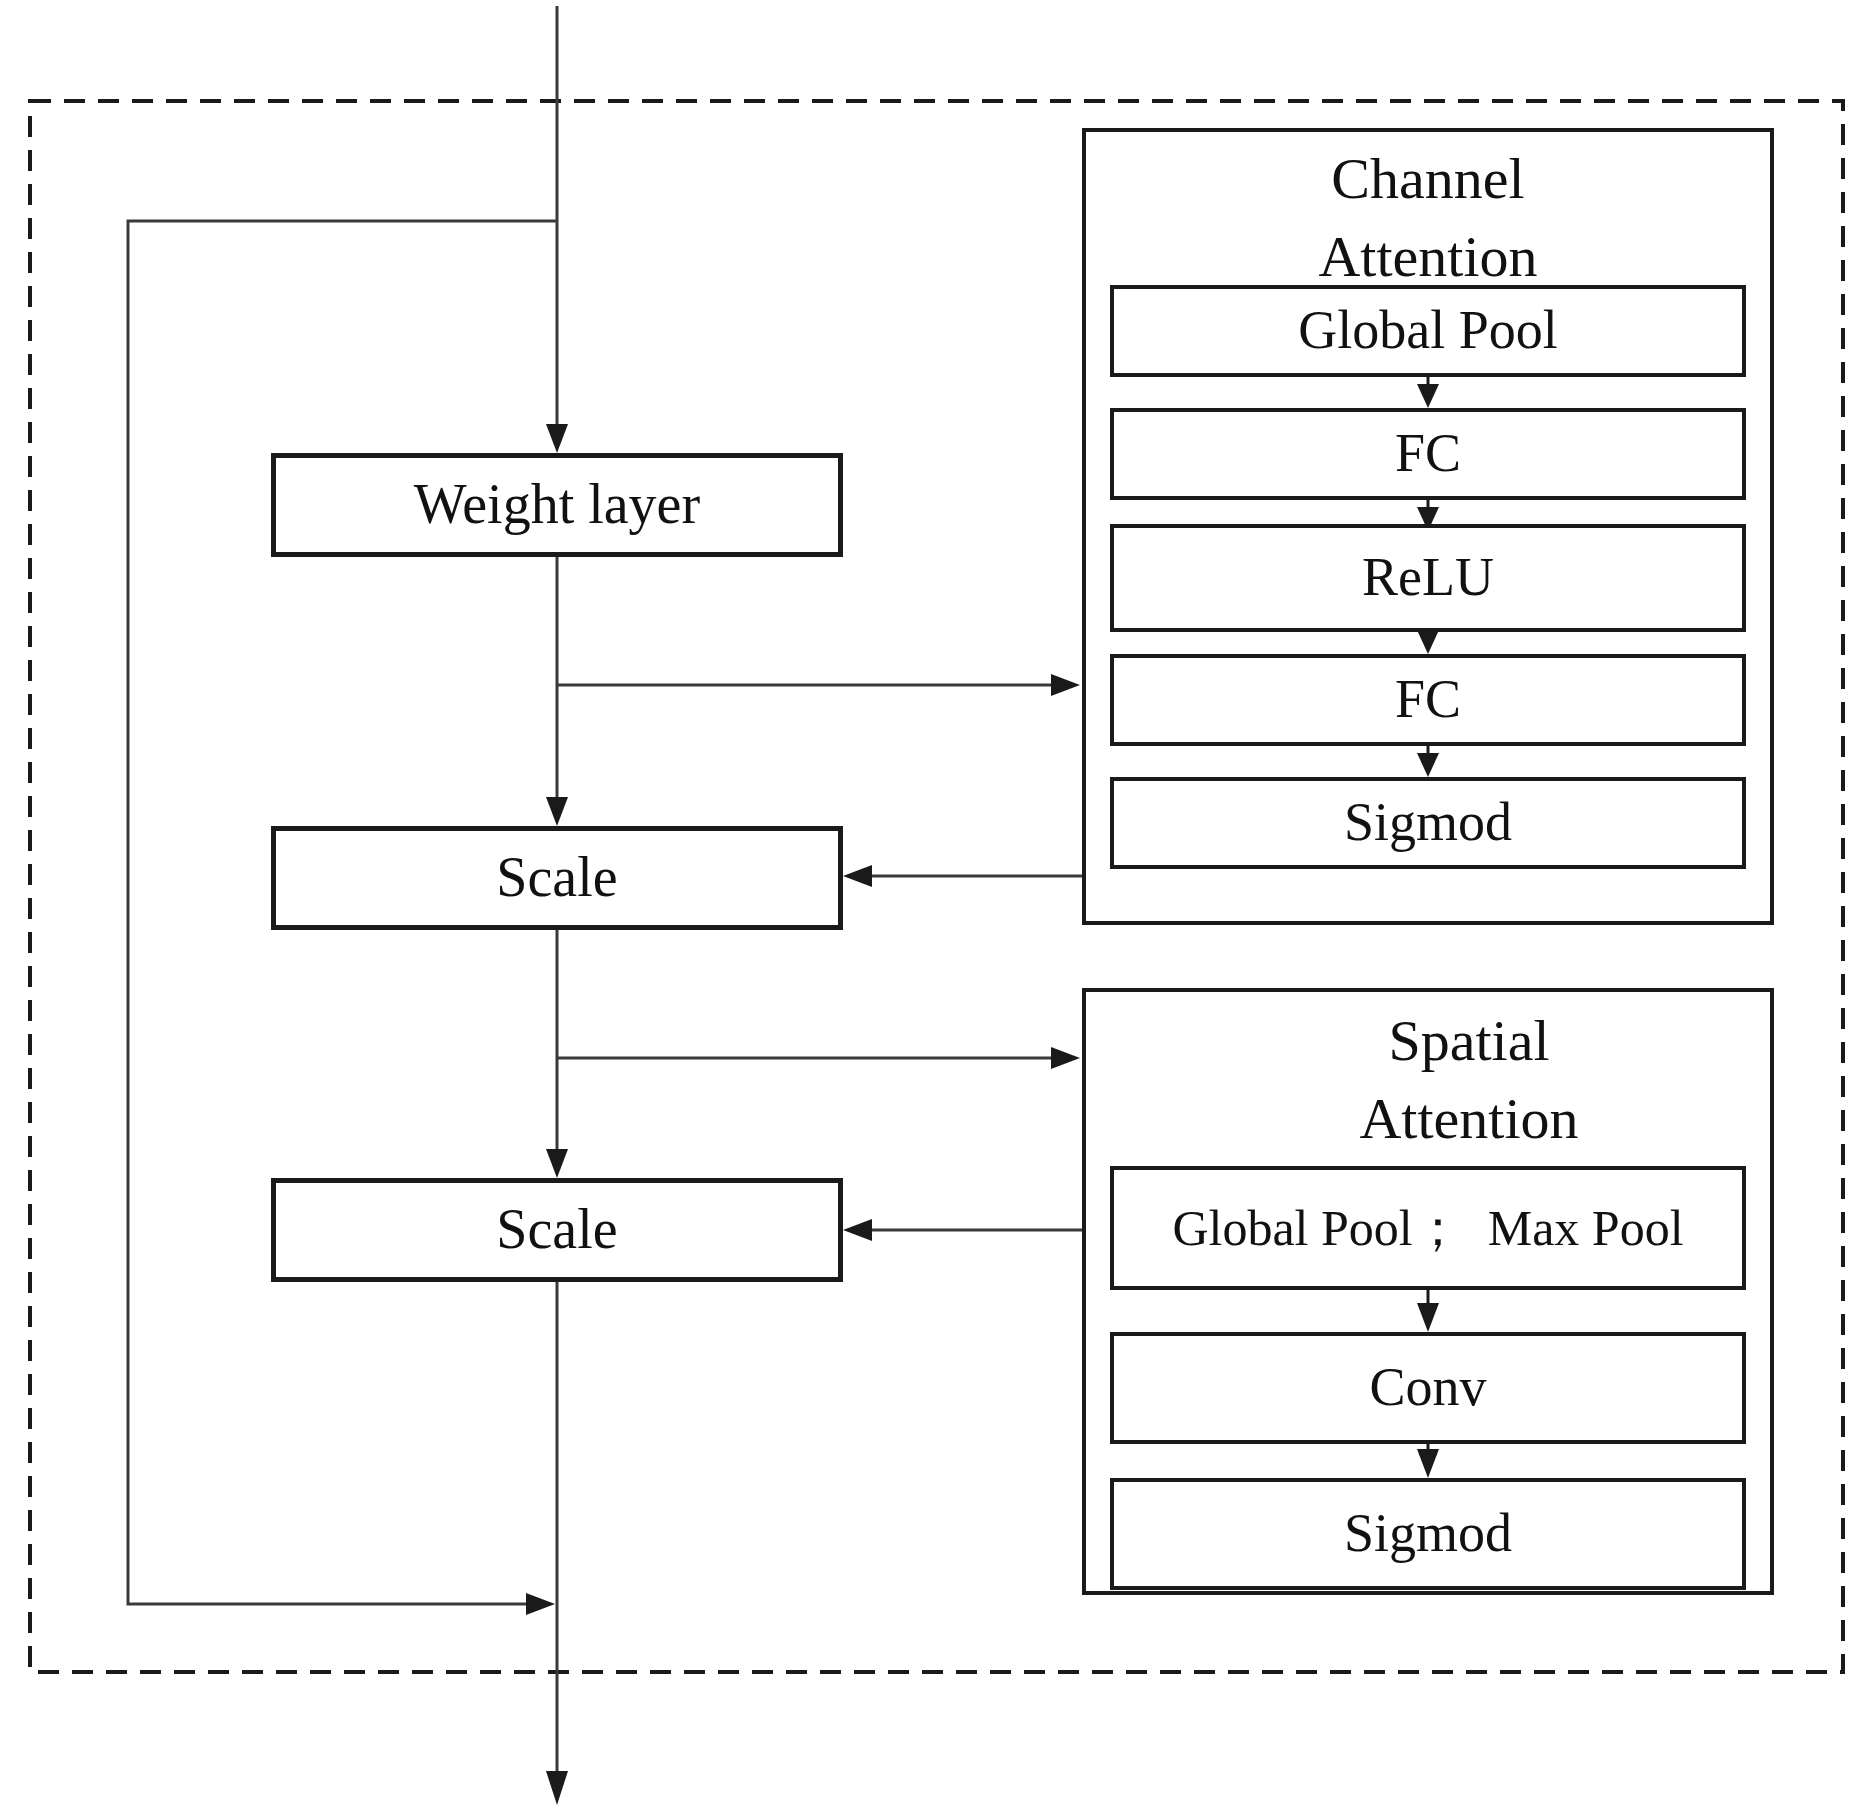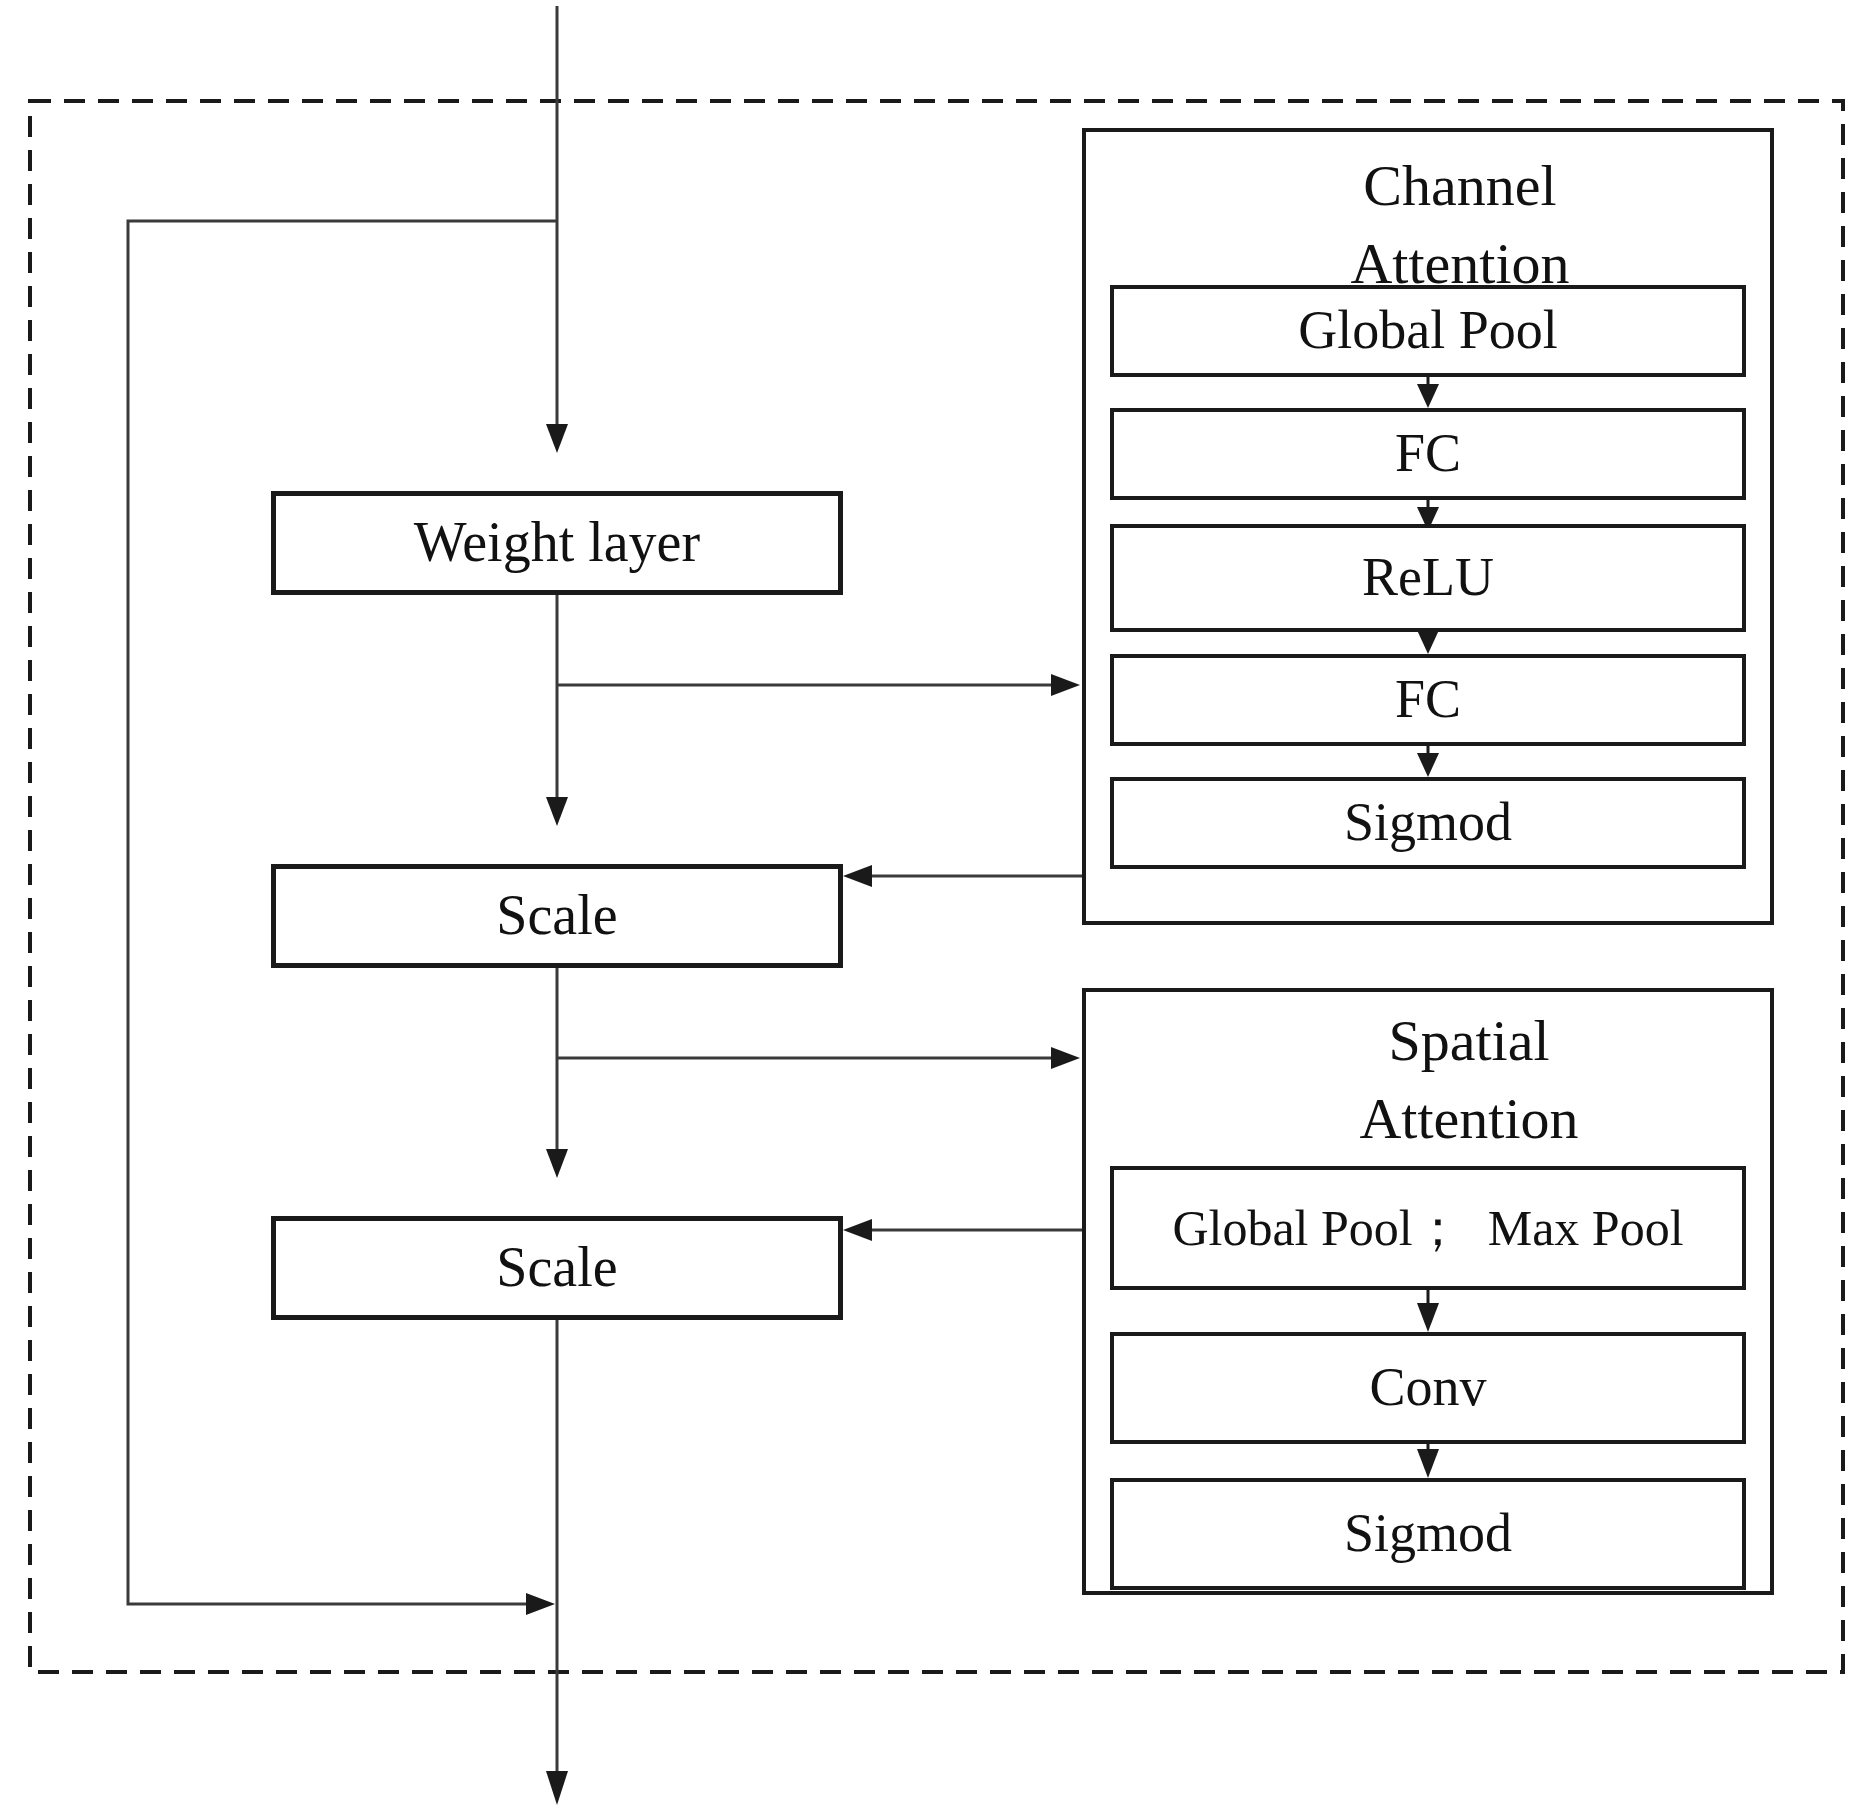--- a/index.html
+++ b/index.html
@@ -30,21 +30,20 @@
   }
   .node {
     position: absolute;
     background: #ffffff;
     border: 5px solid #1a1a1a;
     box-sizing: border-box;
     display: flex;
     align-items: center;
     justify-content: center;
     text-align: center;
-    margin-top: 38px;
   }
   .node-label {
     font-size: 56px;
     line-height: 1.1;
     white-space: pre-wrap;
     color: #111111;
   }
   .attn-container {
     position: absolute;
     background: transparent;
@@ -126,21 +125,21 @@
 
   <div class="node" style="left:271px; top:826px; width:572px; height:104px;">
     <span class="node-label">Scale</span>
   </div>
 
   <div class="node" style="left:271px; top:1178px; width:572px; height:104px;">
     <span class="node-label">Scale</span>
   </div>
 
   <div class="attn-container" style="left:1082px; top:128px; width:692px; height:797px;">
-    <div class="attn-title" style="top:15px;padding-left:32px;">Channel
+    <div class="attn-title" style="top:8px;">Channel
 Attention</div>
 
     <div class="layer-box" style="left:24px; top:153px; width:636px; height:92px;">
       <span class="layer-label">Global Pool</span>
     </div>
     <div class="layer-box" style="left:24px; top:276px; width:636px; height:92px;">
       <span class="layer-label">FC</span>
     </div>
     <div class="layer-box" style="left:24px; top:392px; width:636px; height:108px;">
       <span class="layer-label">ReLU</span>

